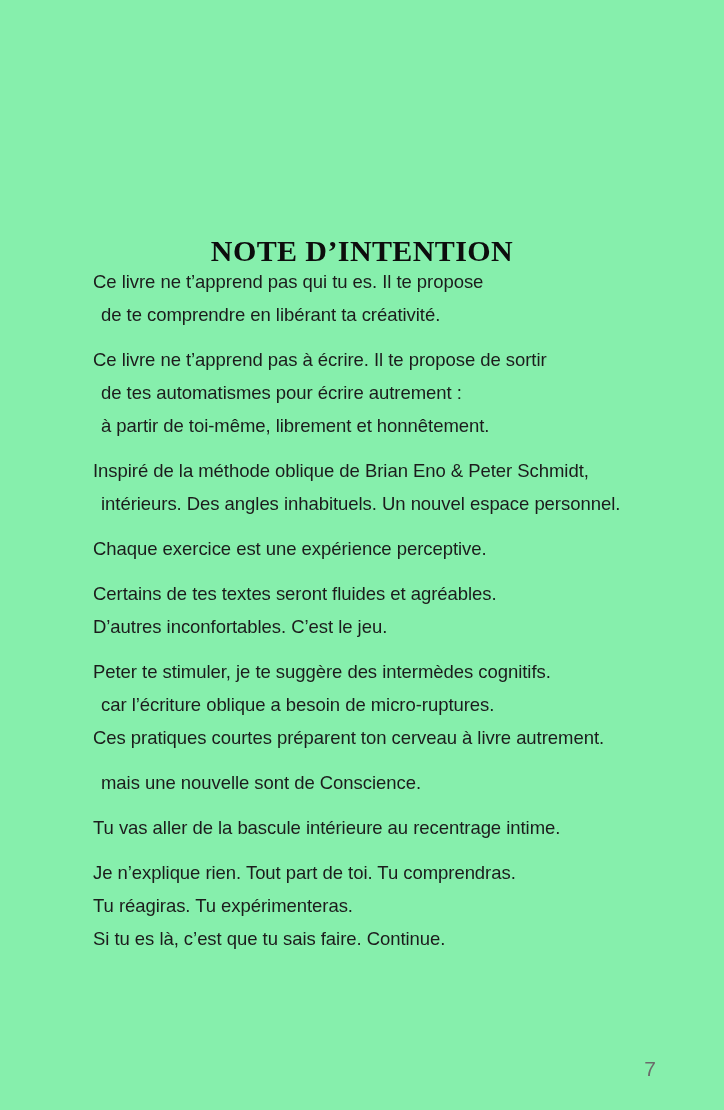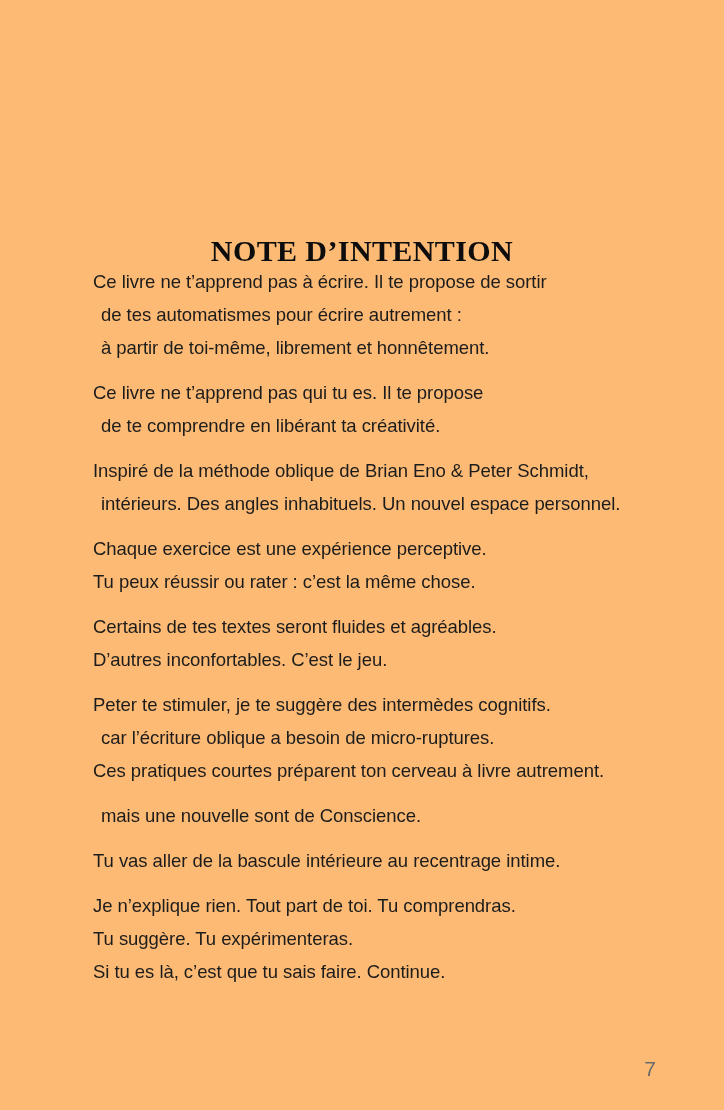--- a/index.html
+++ b/index.html
@@ -7,21 +7,21 @@
     margin: 0;
     padding: 0;
     background: #ffffff;
   }
 
   .page {
     position: relative;
     width: 724px;
     height: 1110px;
     margin: 0 auto;
-    background: #fdba74;
+    background: #86efac;
     overflow: hidden;
     box-sizing: border-box;
   }
 
   
   .page-title {
     position: absolute;
     left: 0;
     top: 214px;
     width: 724px;
@@ -76,53 +76,52 @@
 </style>
 </head>
 <body>
 
 <div class="page">
 
   <h1 class="page-title">NOTE D’INTENTION</h1>
 
   <div class="body-text">
       <p class="para">
+        <span class="line">Ce livre ne t’apprend pas qui tu es. Il te propose</span>
+        <span class="line indent">de te comprendre en libérant ta créativité.</span>
+      </p>
+      <p class="para">
         <span class="line">Ce livre ne t’apprend pas à écrire. Il te propose de sortir</span>
         <span class="line indent">de tes automatismes pour écrire autrement :</span>
         <span class="line indent">à partir de toi-même, librement et honnêtement.</span>
-      </p>
-      <p class="para">
-        <span class="line">Ce livre ne t’apprend pas qui tu es. Il te propose</span>
-        <span class="line indent">de te comprendre en libérant ta créativité.</span>
       </p>
       <p class="para">
         <span class="line">Inspiré de la méthode oblique de Brian Eno &amp; Peter Schmidt,</span>
         <span class="line indent">intérieurs. Des angles inhabituels. Un nouvel espace personnel.</span>
       </p>
       <p class="para">
         <span class="line">Chaque exercice est une expérience perceptive.</span>
-        <span class="line">Tu peux réussir ou rater : c’est la même chose.</span>
       </p>
       <p class="para">
         <span class="line">Certains de tes textes seront fluides et agréables.</span>
         <span class="line">D’autres inconfortables. C’est le jeu.</span>
       </p>
       <p class="para">
         <span class="line">Peter te stimuler, je te suggère des intermèdes cognitifs.</span>
         <span class="line indent">car l’écriture oblique a besoin de micro-ruptures.</span>
         <span class="line">Ces pratiques courtes préparent ton cerveau à livre autrement.</span>
       </p>
       <p class="para">
         <span class="line indent">mais une nouvelle sont de Conscience.</span>
       </p>
       <p class="para">
         <span class="line">Tu vas aller de la bascule intérieure au recentrage intime.</span>
       </p>
       <p class="para">
         <span class="line">Je n’explique rien. Tout part de toi. Tu comprendras.</span>
-        <span class="line">Tu suggère. Tu expérimenteras.</span>
+        <span class="line">Tu réagiras. Tu expérimenteras.</span>
         <span class="line">Si tu es là, c’est que tu sais faire. Continue.</span>
       </p>
     </div>
 
   <div class="page-number">7</div>
 
 </div>
 
 </body></html>

